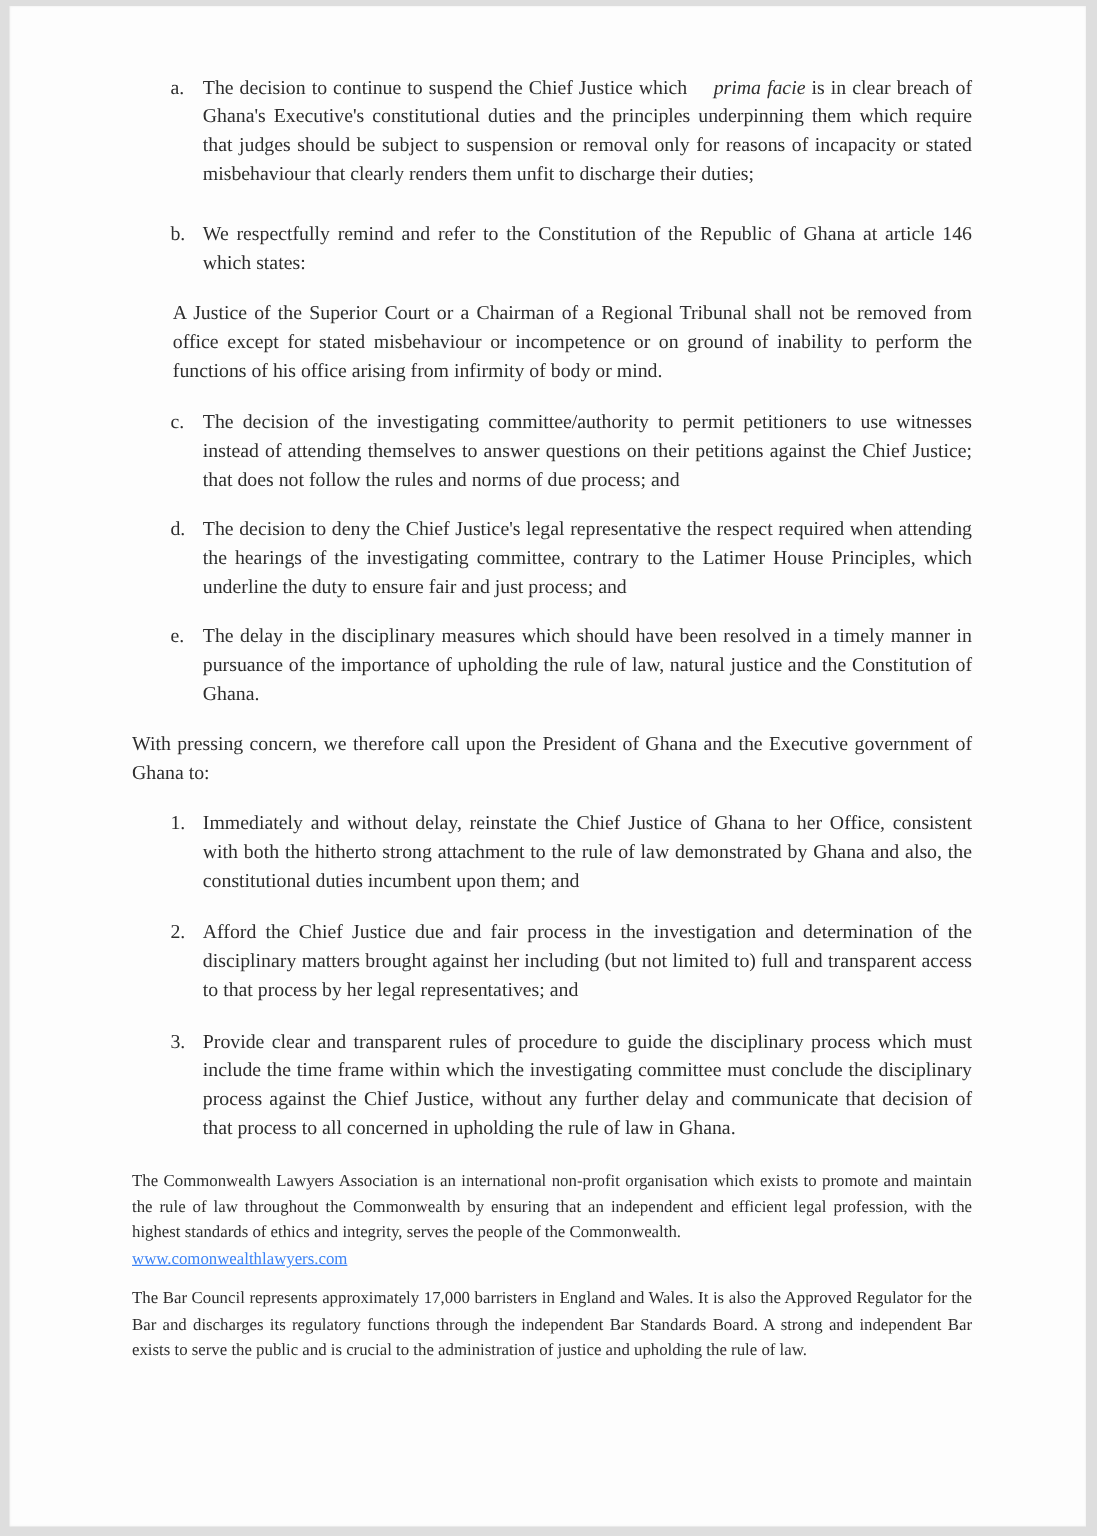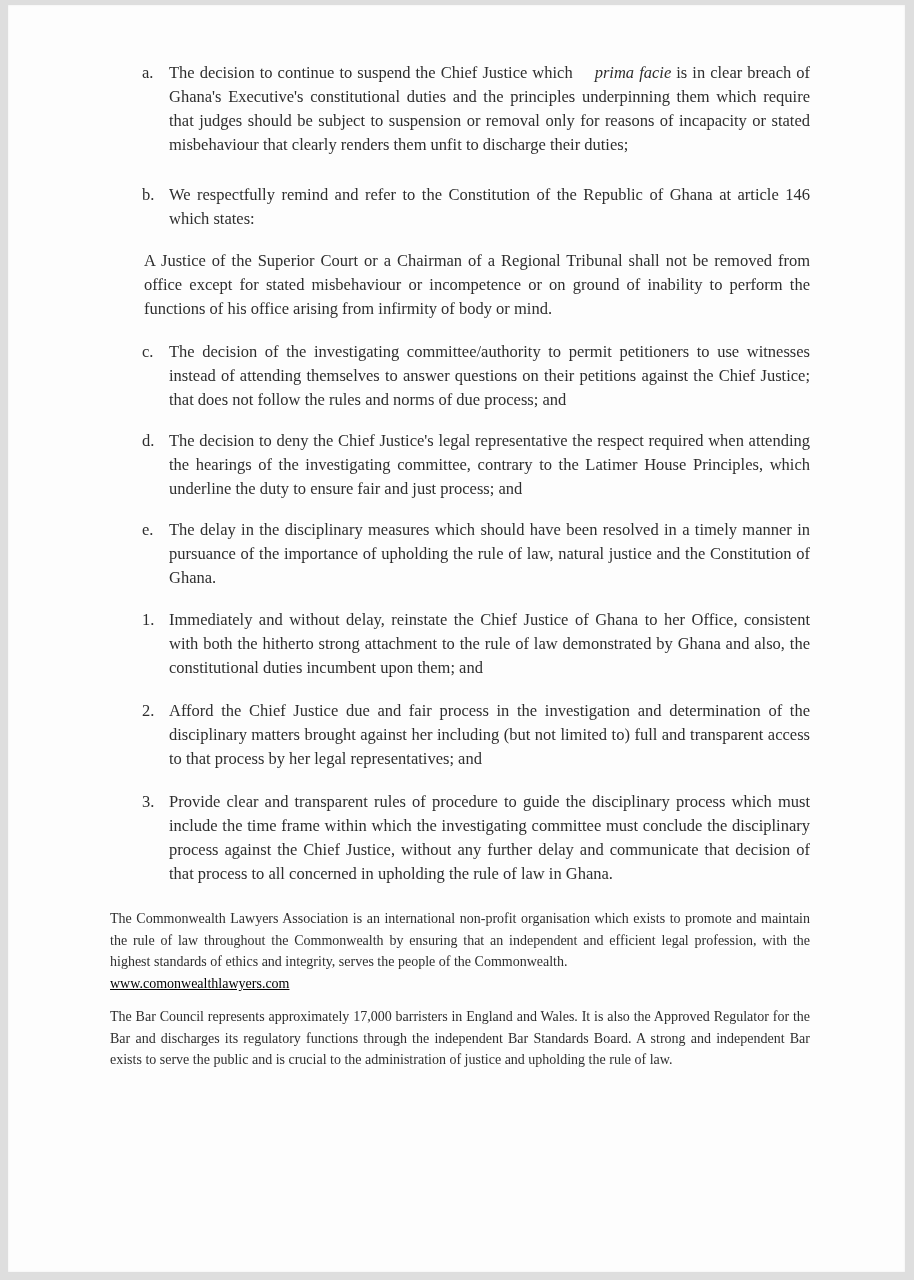--- a/index.html
+++ b/index.html
@@ -39,21 +39,21 @@
   .mb-n1 { margin-bottom: 19px; }
   .mb-n2 { margin-bottom: 19px; }
   .mb-n3 { margin-bottom: 22px; }
   .footnote {
     font-size: 14px;
     line-height: 21.7px;
     text-align: justify;
   }
   .mb-fn1 { margin-bottom: 11px; }
   .doc-link {
-    color: #000000;
+    color: #3b82f6;
     text-decoration: underline;
     cursor: pointer;
   }
   b { font-weight: normal; }
   i { font-style: italic; margin-left: 17px; }
 </style>
 </head>
 <body>
 
 <div class="frame">
@@ -79,20 +79,21 @@
     <div class="list-item mb-d">
       <span class="marker">d.</span>
       <div class="item-text">The decision to deny the Chief Justice's legal representative the respect required when attending the hearings of the investigating committee, contrary to the Latimer House Principles, which underline the duty to ensure fair and just process; and</div>
     </div>
 
     <div class="list-item mb-e">
       <span class="marker">e.</span>
       <div class="item-text">The delay in the disciplinary measures which should have been resolved in a timely manner in pursuance of the importance of upholding the rule of law, natural justice and the Constitution of Ghana.</div>
     </div>
 
+    <div class="para mb-call">With pressing concern, we therefore call upon the President of Ghana and the Executive government of Ghana to:</div>
 
     <div class="list-item mb-n1">
       <span class="marker">1.</span>
       <div class="item-text">Immediately and without delay, reinstate the Chief Justice of Ghana to her Office, consistent with both the hitherto strong attachment to the rule of law demonstrated by Ghana and also, the constitutional duties incumbent upon them; and</div>
     </div>
 
     <div class="list-item mb-n2">
       <span class="marker">2.</span>
       <div class="item-text">Afford the Chief Justice due and fair process in the investigation and determination of the disciplinary matters brought against her including (but not limited to) full and transparent access to that process by her legal representatives; and</div>
     </div>

